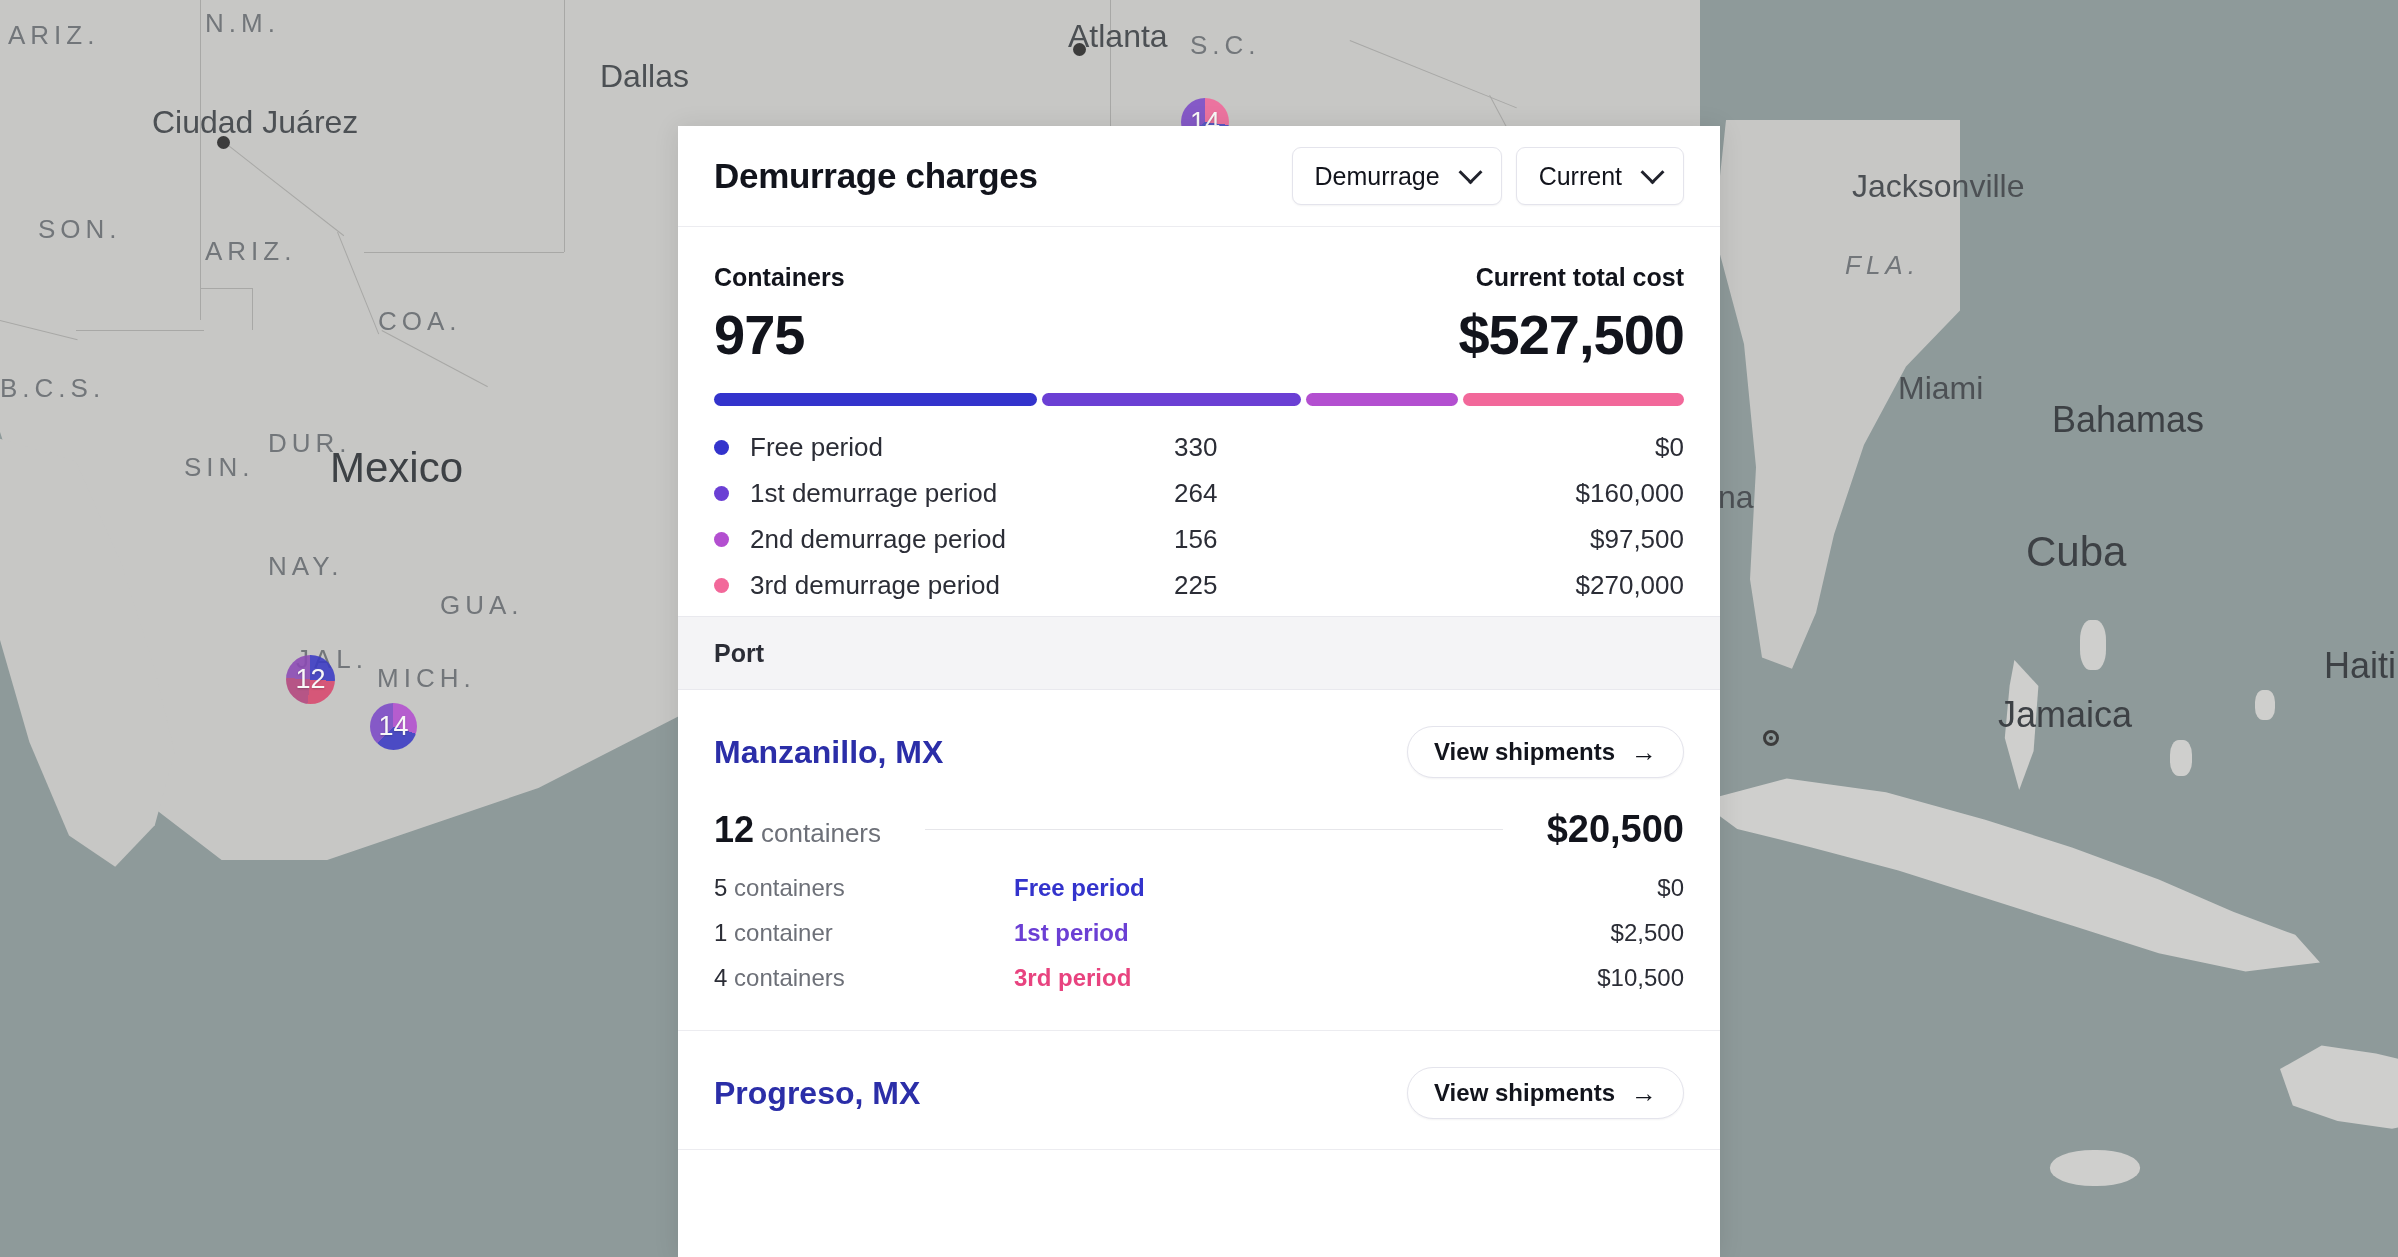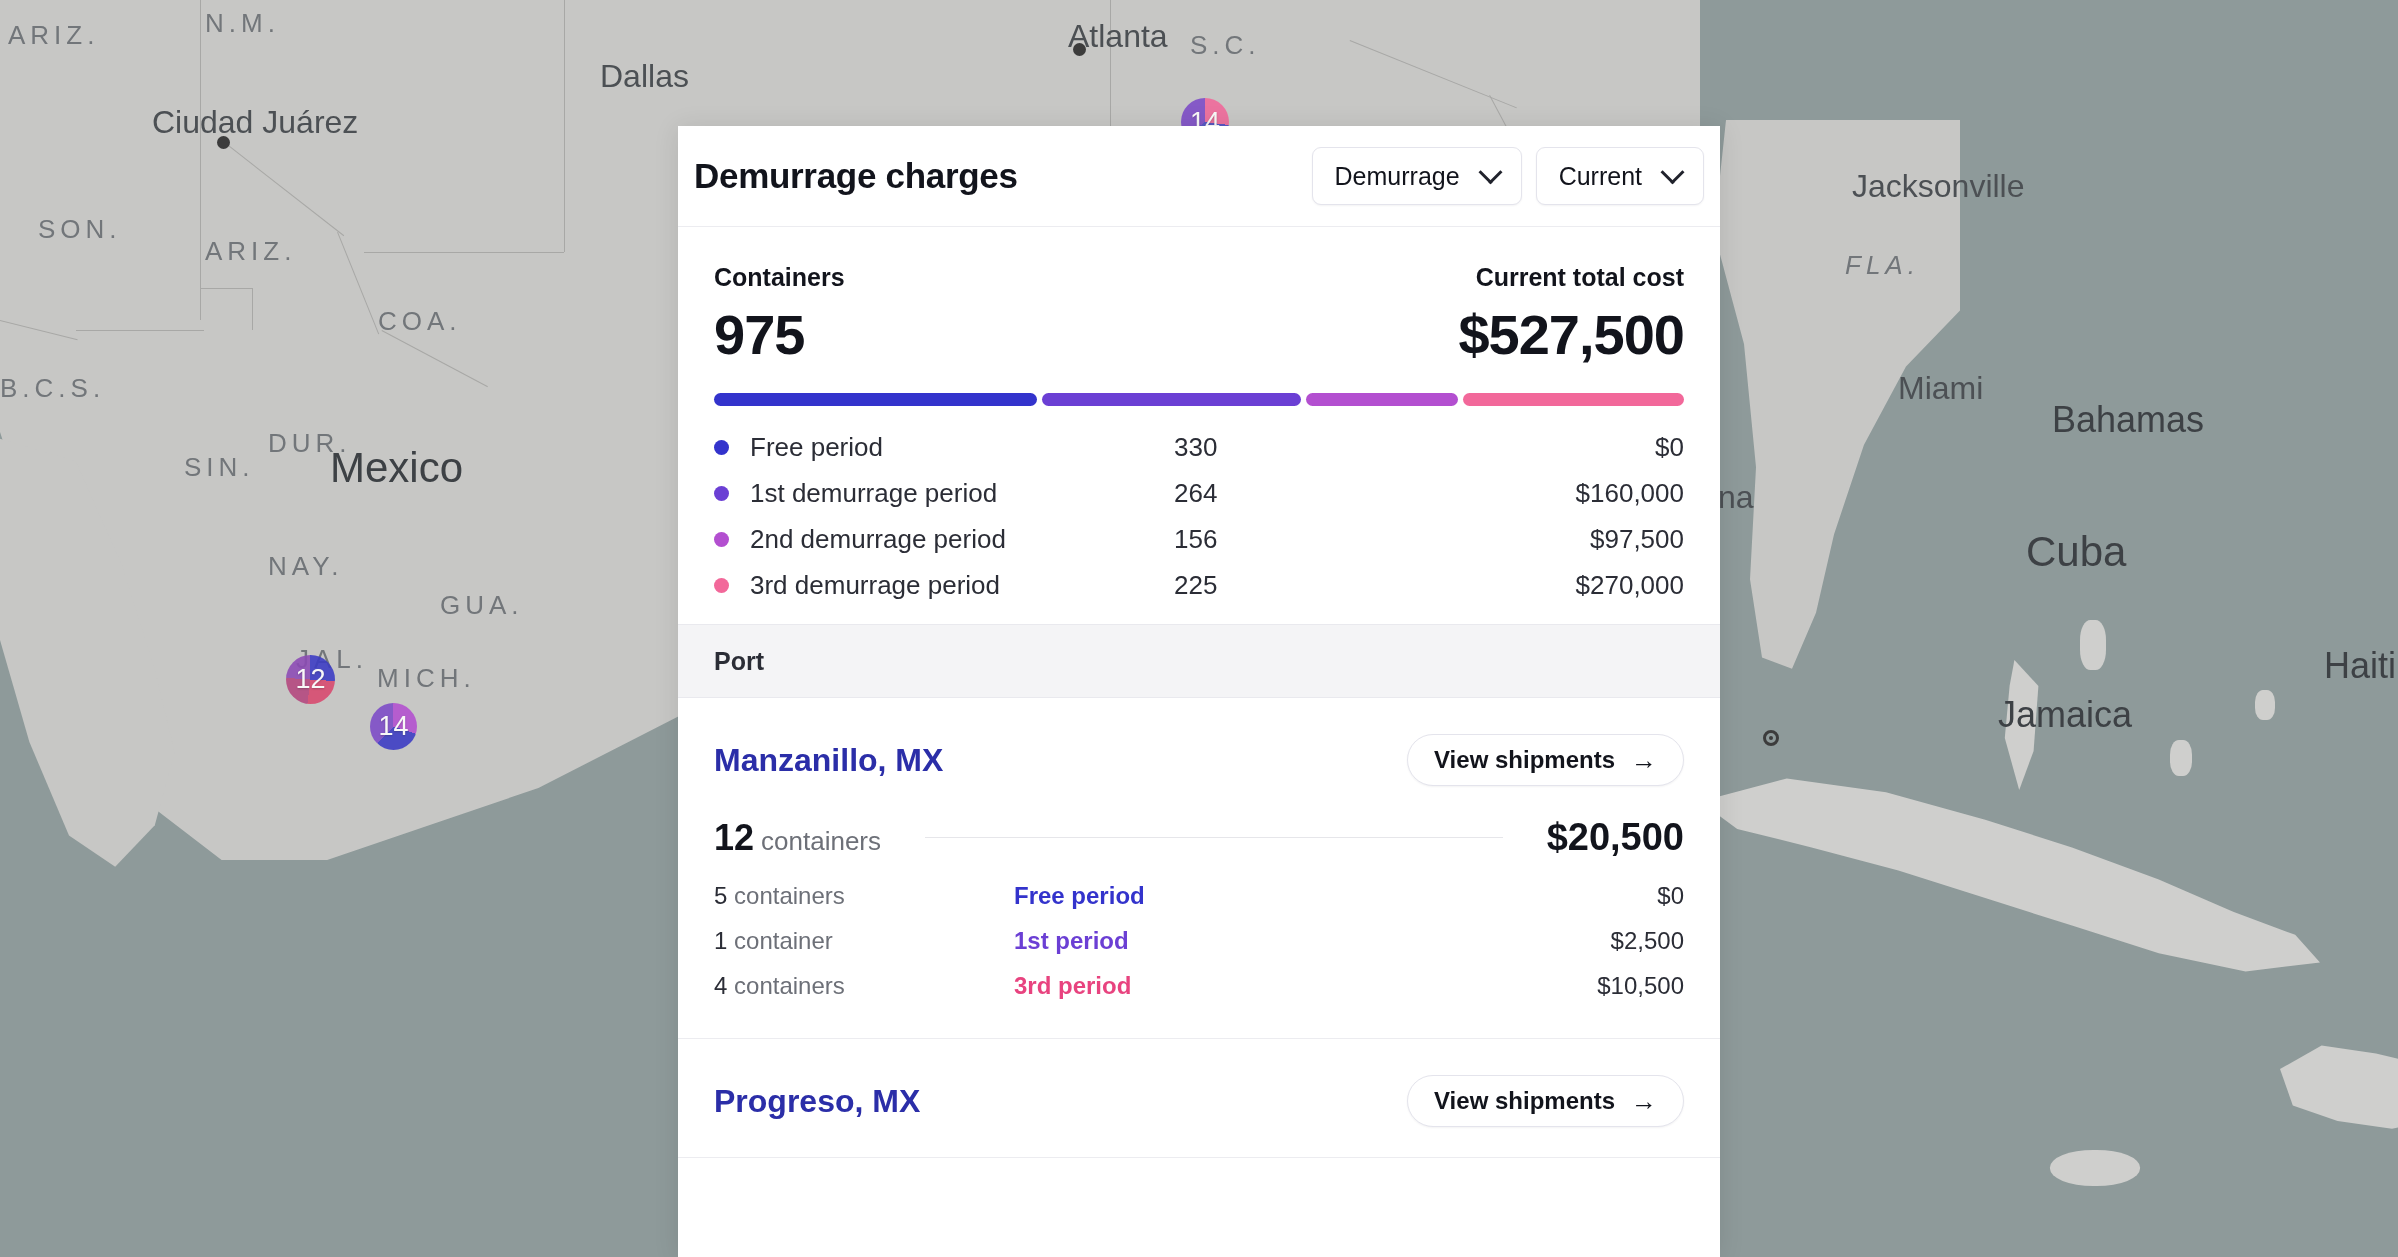--- a/index.html
+++ b/index.html
@@ -124,21 +124,21 @@
     background: #ffffff;
     box-shadow: 0 2px 24px rgba(0,0,0,0.10);
     overflow: hidden;
     display: flex; flex-direction: column;
   }
 
   .panel-header {
     height: 101px;
     flex: none;
     display: flex; align-items: center;
-    padding: 0 16px;
+    padding: 0 36px;
     border-bottom: 1px solid #ececf0;
   }
   .panel-title {
     font-size: 35px;
     font-weight: bold;
     color: #12141c;
     letter-spacing: -0.3px;
   }
   .header-actions { margin-left: auto; display: flex; gap: 14px; }
   .dropdown {
@@ -189,21 +189,21 @@
   }
   .legend-dot {
     width: 15px; height: 15px; border-radius: 50%;
     flex: none; margin-right: 21px;
   }
   .legend-name { flex: 1; }
   .legend-count { width: 250px; text-align: left; }
   .legend-cost { width: 260px; text-align: right; }
 
   .port-head {
-    margin-top: 16px;
+    margin-top: 8px;
     height: 74px;
     flex: none;
     background: #f4f4f6;
     border-top: 1px solid #e9e9ee;
     border-bottom: 1px solid #e9e9ee;
     display: flex; align-items: center;
     padding: 0 36px;
     font-size: 25px;
     font-weight: bold;
     color: #2b2d36;

